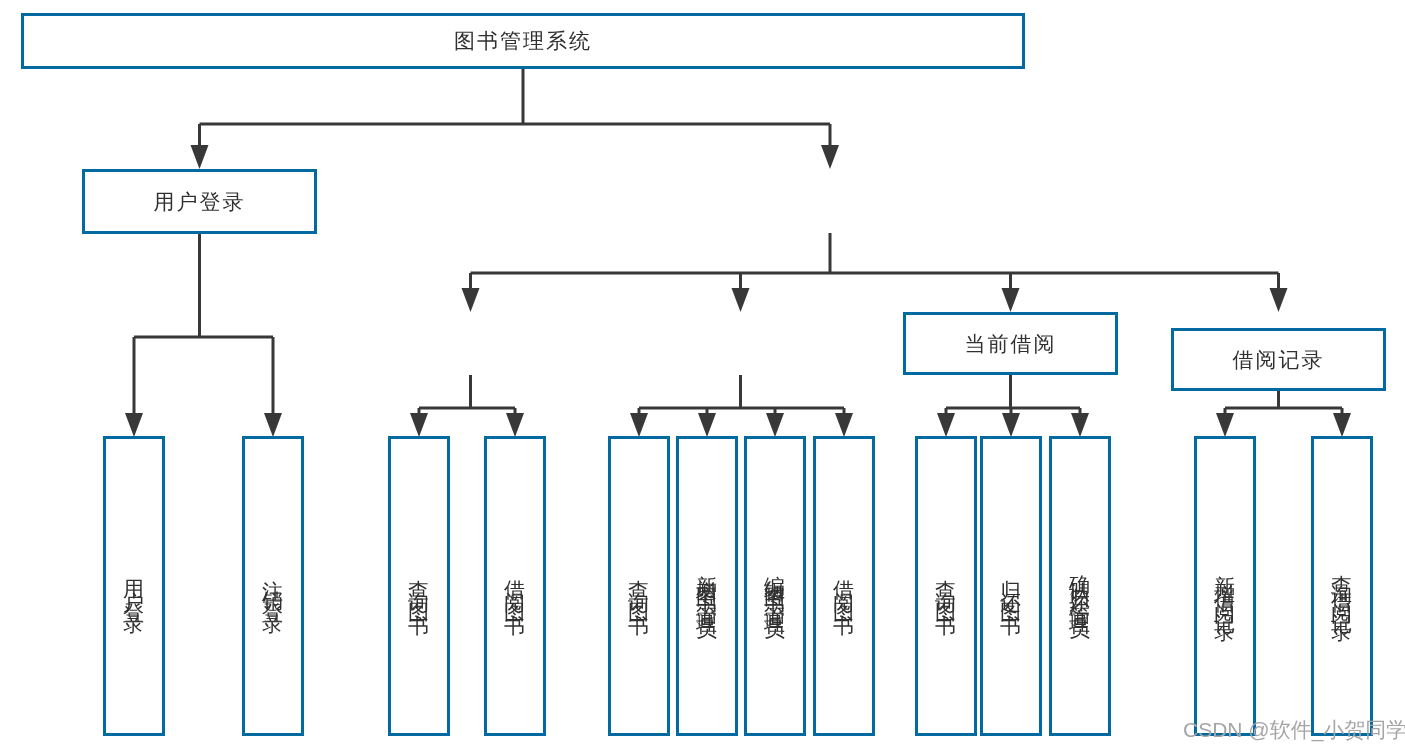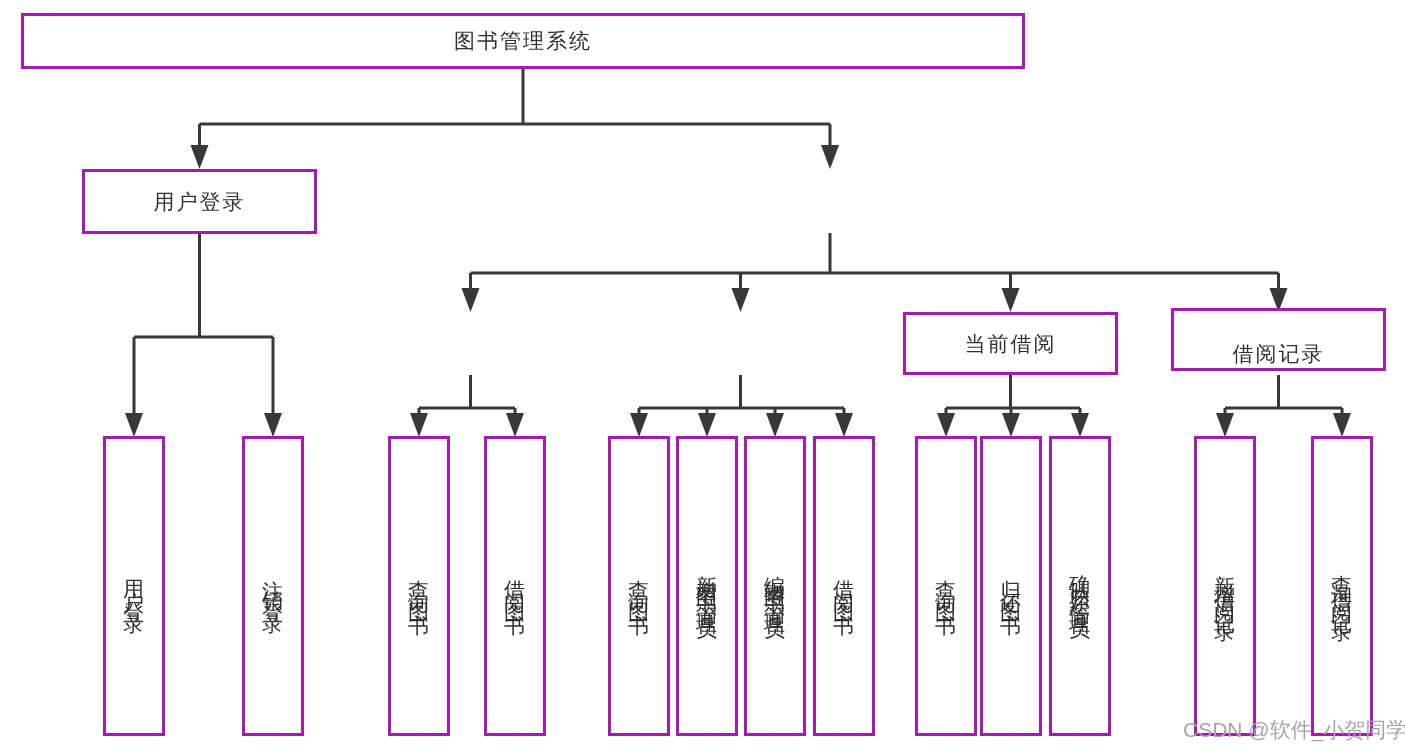--- a/index.html
+++ b/index.html
@@ -17,21 +17,21 @@
     position: absolute;
     left: 0; top: 0;
     width: 1405px; height: 747px;
     z-index: 1;
   }
   .wires path { stroke: #383838; stroke-width: 3; fill: none; }
   .wires polygon { fill: #383838; stroke: none; }
   .node {
     position: absolute;
     background: #ffffff;
-    border: 3px solid #a21caf;
+    border: 3px solid #0369a1;
     display: flex;
     align-items: center;
     justify-content: center;
     z-index: 2;
   }
   .node .hlabel {
     font-size: 21px;
     letter-spacing: 2px;
     color: #303030;
     white-space: nowrap;
@@ -116,21 +116,21 @@
     <span class="hlabel">图书管理系统</span>
   </div>
 
   <div class="node" style="left:82px; top:169px; width:235px; height:65px;">
     <span class="hlabel">用户登录</span>
   </div>
 
   <div class="node" style="left:903px; top:312px; width:215px; height:63px;">
     <span class="hlabel">当前借阅</span>
   </div>
-  <div class="node" style="left:1171px; top:308px; width:215px; height:63px;align-items:flex-end;">
+  <div class="node" style="left:1171px; top:328px; width:215px; height:63px;">
     <span class="hlabel">借阅记录</span>
   </div>
 
   <div class="node leaf" style="left:103px;">
     <span class="vlabel ls4">用户登录</span>
   </div>
   <div class="node leaf" style="left:242px;">
     <span class="vlabel ls4">注销登录</span>
   </div>
   <div class="node leaf" style="left:388px;">

